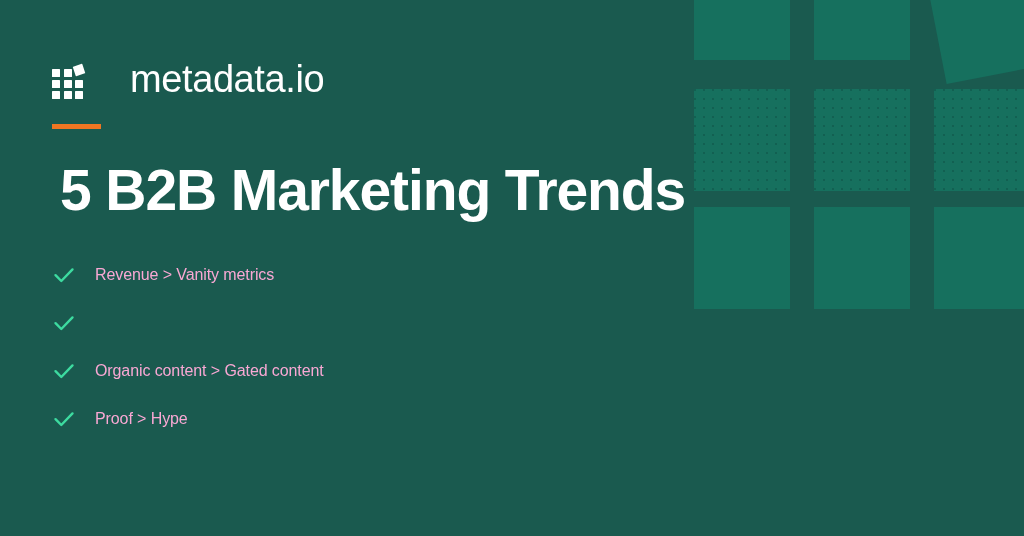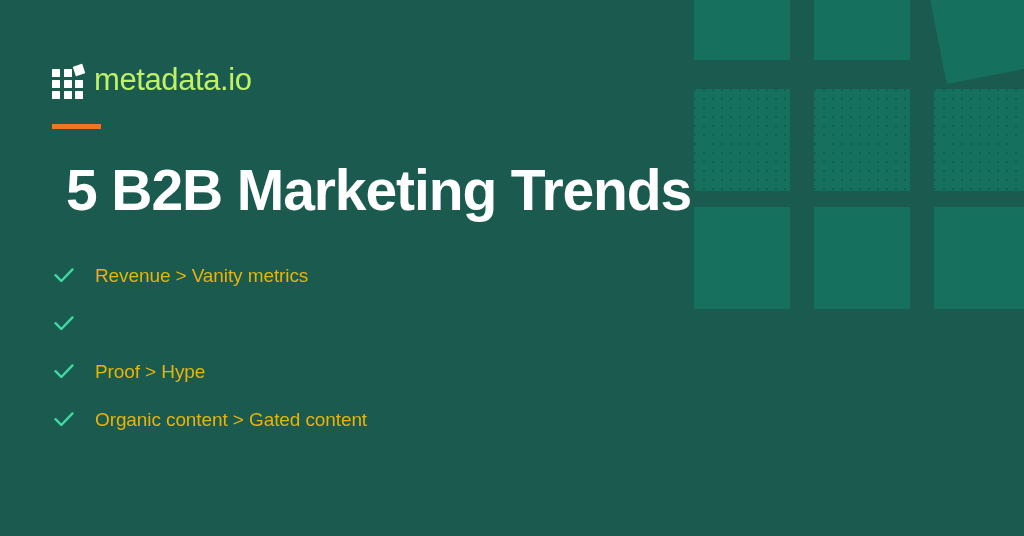--- a/index.html
+++ b/index.html
@@ -90,43 +90,44 @@
   .lm-r2 { top: 16px; }
   .lm-r3 { top: 27px; }
   .lm-tilt {
     top: 1px;
     left: 21.5px;
     width: 10px;
     height: 10px;
     transform: rotate(-18deg);
   }
   .logo-word {
-    color: #bef264;
-    font-size: 31px;
+    color: #ffffff;
+    font-size: 38px;
     font-weight: 400;
     letter-spacing: -0.4px;
     line-height: 1;
     white-space: nowrap;
+    margin-left: 36px;
   }
 
   
   .accent-bar {
     position: absolute;
     top: 124px;
     left: 52px;
     width: 49px;
     height: 5px;
     background: #ef7622;
   }
 
   
   .headline {
     position: absolute;
     top: 157px;
-    left: 66px;
+    left: 60px;
     margin: 0;
     color: #ffffff;
     font-size: 57px;
     font-weight: 700;
     letter-spacing: -1.1px;
     line-height: 1.16;
     white-space: nowrap;
   }
 
   
@@ -145,22 +146,22 @@
   }
   .check-icon {
     flex: 0 0 auto;
     width: 22px;
     height: 22px;
     margin-right: 20px;
     display: block;
   }
   .check-icon svg { display: block; }
   .check-label {
-    color: #eab308;
-    font-size: 19px;
+    color: #f9a8d4;
+    font-size: 16px;
     font-weight: 400;
     letter-spacing: -0.1px;
     line-height: 1;
     white-space: nowrap;
   }
 </style>
 </head>
 <body>
 
 <div id="slide">
@@ -213,25 +214,25 @@
           <path d="M2.5 11.2 L8.3 17 L19.5 5.4" fill="none" stroke="#3ddba0" stroke-width="2.4" stroke-linecap="round" stroke-linejoin="round"></path>
         </svg>
       </span>
     </li>
     <li class="check-item">
       <span class="check-icon">
         <svg width="22" height="22" viewBox="0 0 22 22" aria-hidden="true">
           <path d="M2.5 11.2 L8.3 17 L19.5 5.4" fill="none" stroke="#3ddba0" stroke-width="2.4" stroke-linecap="round" stroke-linejoin="round"></path>
         </svg>
       </span>
+      <span class="check-label">Organic content &gt; Gated content</span>
+    </li>
+    <li class="check-item">
+      <span class="check-icon">
+        <svg width="22" height="22" viewBox="0 0 22 22" aria-hidden="true">
+          <path d="M2.5 11.2 L8.3 17 L19.5 5.4" fill="none" stroke="#3ddba0" stroke-width="2.4" stroke-linecap="round" stroke-linejoin="round"></path>
+        </svg>
+      </span>
       <span class="check-label">Proof &gt; Hype</span>
     </li>
-    <li class="check-item">
-      <span class="check-icon">
-        <svg width="22" height="22" viewBox="0 0 22 22" aria-hidden="true">
-          <path d="M2.5 11.2 L8.3 17 L19.5 5.4" fill="none" stroke="#3ddba0" stroke-width="2.4" stroke-linecap="round" stroke-linejoin="round"></path>
-        </svg>
-      </span>
-      <span class="check-label">Organic content &gt; Gated content</span>
-    </li>
   </ul>
 
 </div>
 
 </body></html>

